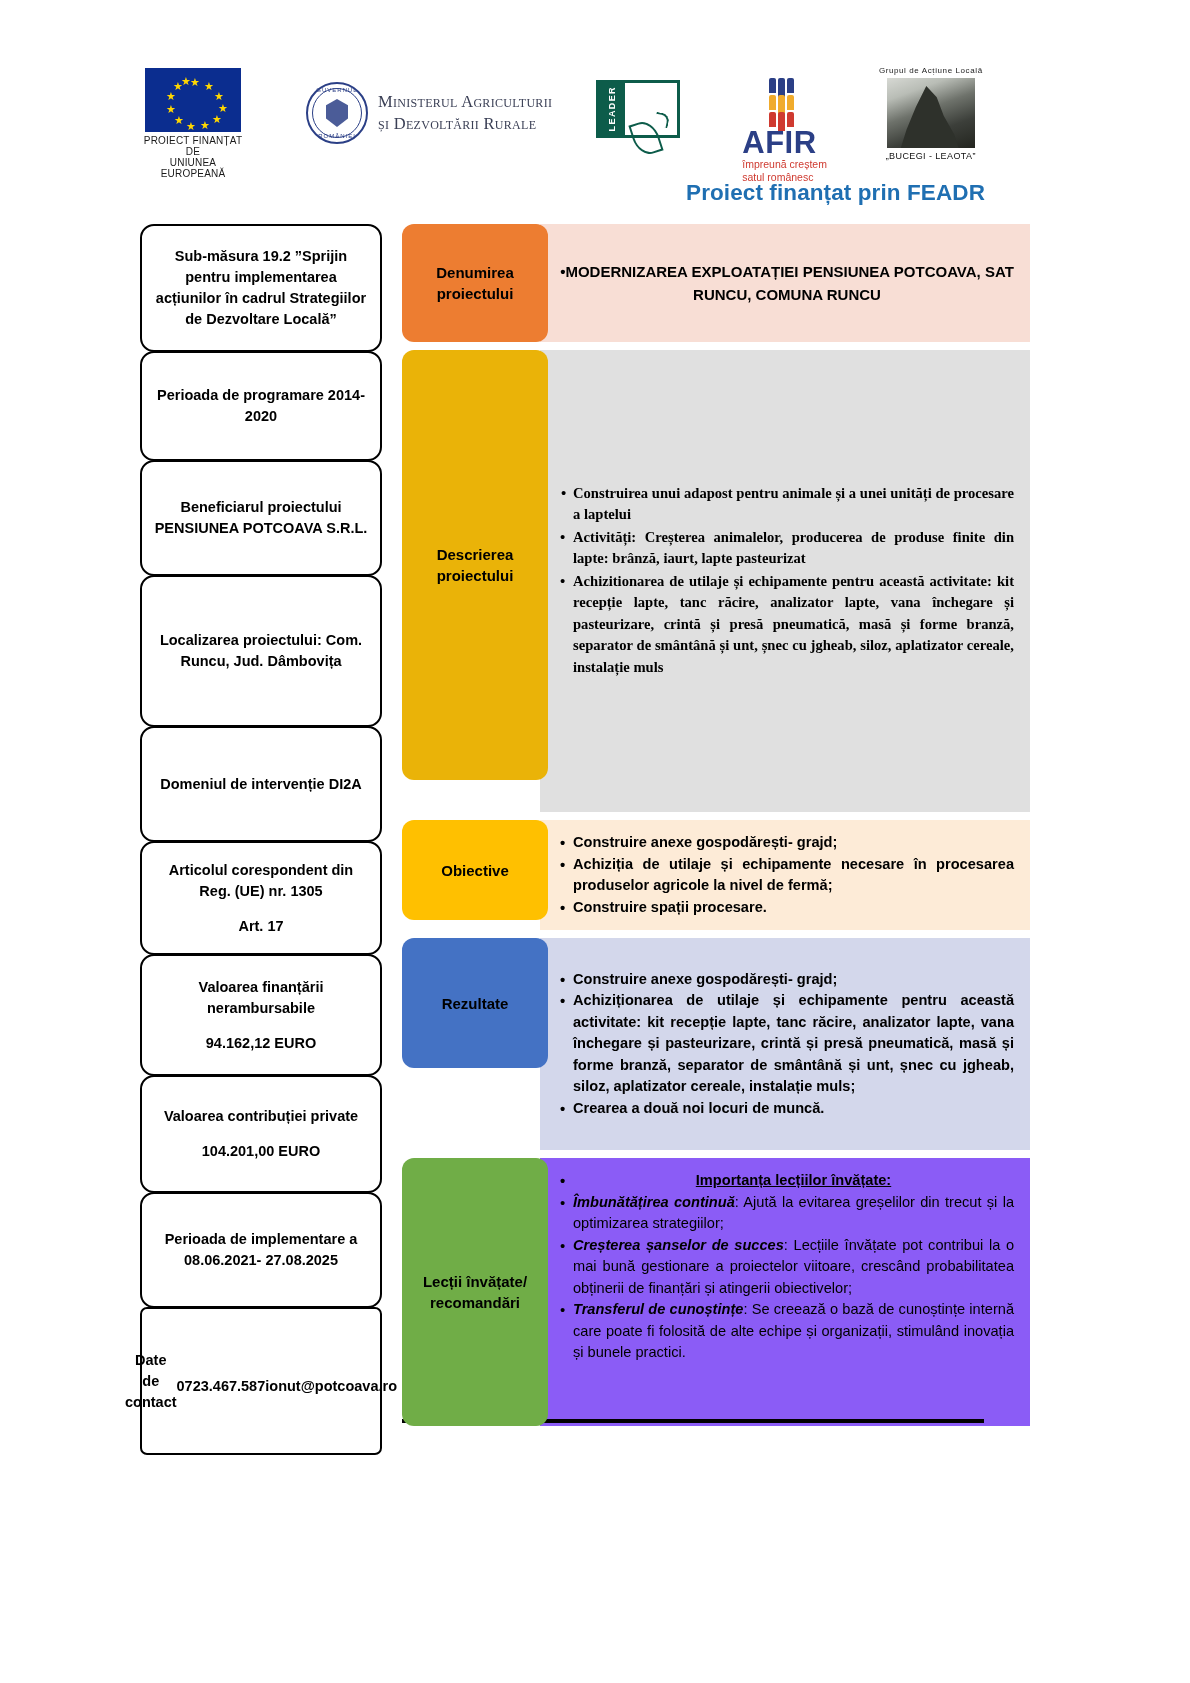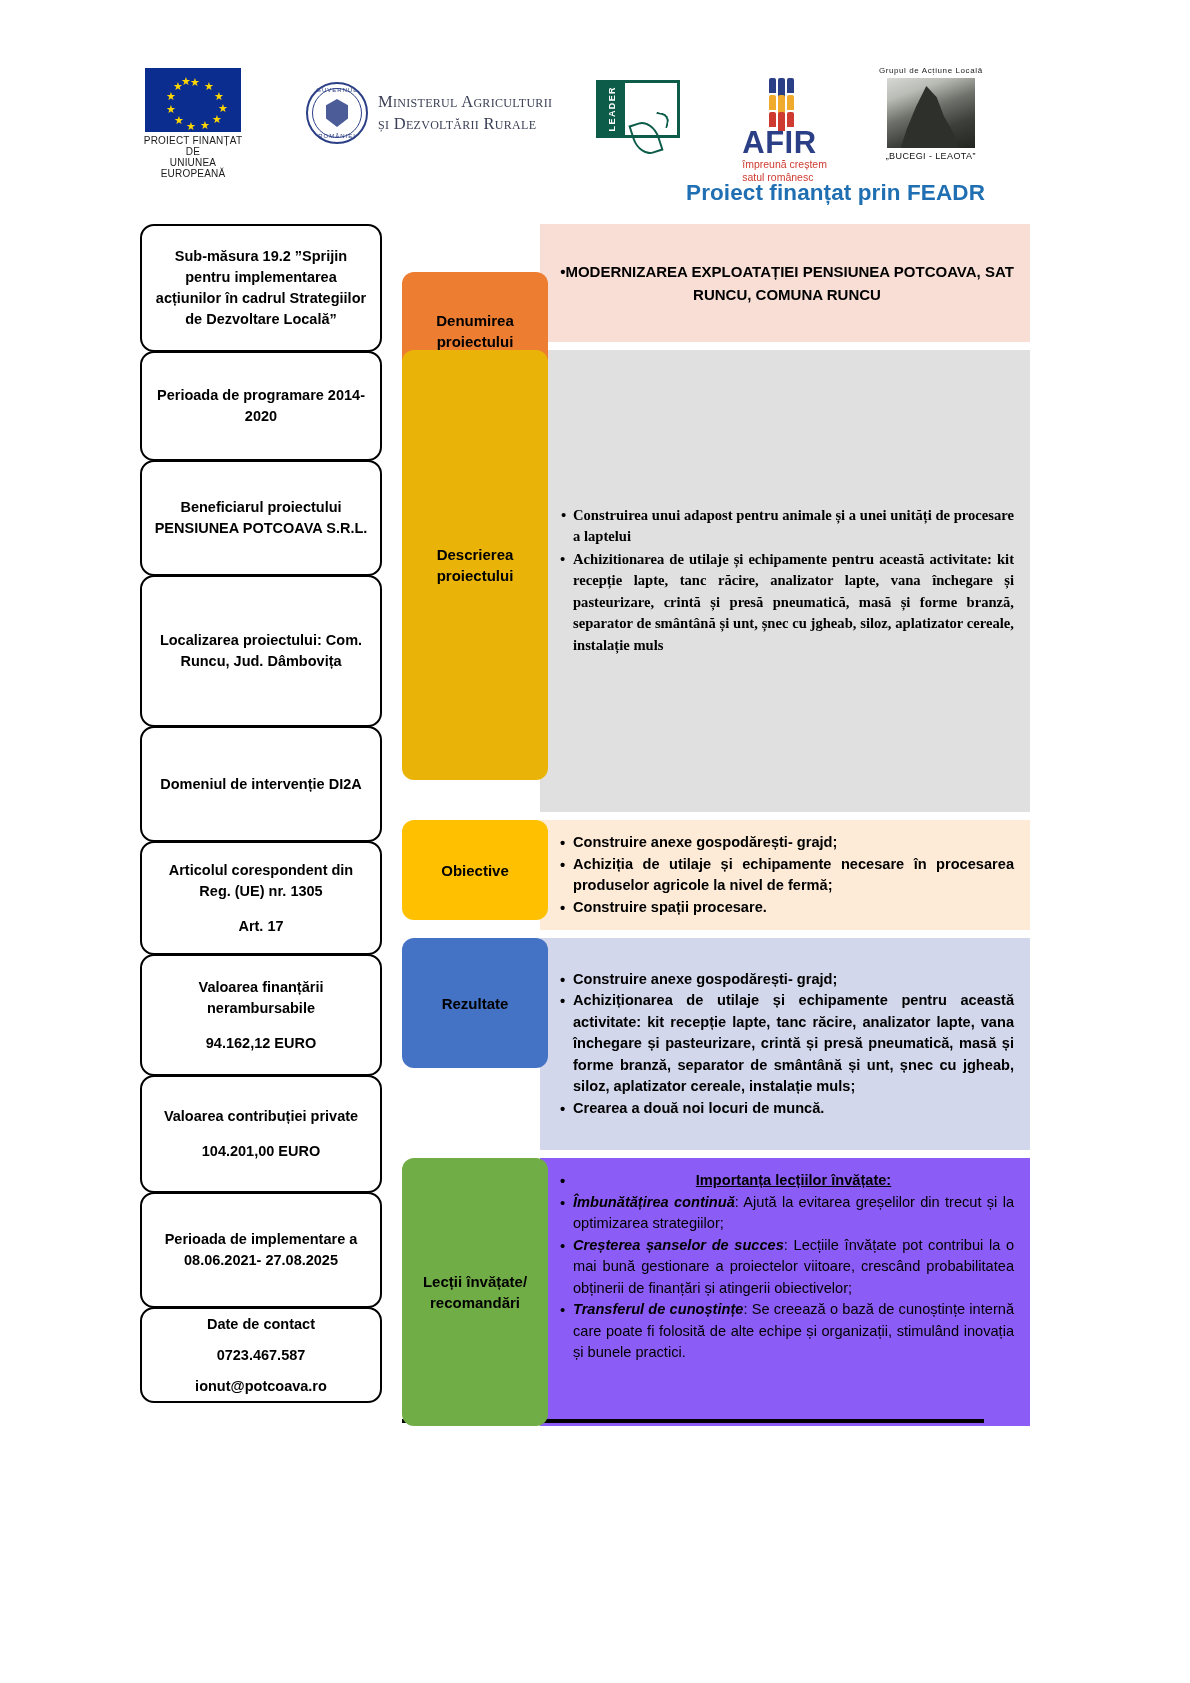--- a/index.html
+++ b/index.html
@@ -193,21 +193,21 @@
     margin-bottom: 0;
   }
   .panel li::before {
     content: "\2022";
     position: absolute; left: 0; top: 0;
     font-size: 15px;
   }
   .just li { text-align: justify; }
 
   
-  .row-denumire .chip { background: #ED7D31; height: 118px; margin-top: 48px; }
+  .row-denumire .chip { background: #ED7D31; height: 118px; }
   .row-denumire .panel {
     background: #F8DED5; height: 118px;
     display: flex; align-items: center; justify-content: center;
     text-align: center; font-weight: bold; font-size: 15px; line-height: 23px;
   }
 
   .row-descriere .chip { background: #eab308; height: 430px; }
   .row-descriere .panel { background: #E0E0E0; height: 462px; display: flex; align-items: center; }
   .row-descriere .panel ul { width: 100%; font-family: Liberation Serif, serif; }
   .row-descriere li { font-weight: bold; margin-bottom: 1px; }
@@ -349,41 +349,42 @@
         <p>Valoarea finanțării nerambursabile</p>
         <p>94.162,12 EURO</p>
       </div>
       <div class="left-box" style="height:118px; flex-direction:column;">
         <p>Valoarea contribuției private</p>
         <p>104.201,00 EURO</p>
       </div>
       <div class="left-box" style="height:116px;">
         <p>Perioada de implementare a 08.06.2021- 27.08.2025</p>
       </div>
-      <div class="left-box" style="height:96px; flex-direction:column;">
+      <div class="left-box" style="height:148px; flex-direction:row;border-radius:7px;">
         <p>Date de contact</p>
         <p style="margin-top:10px;">0723.467.587</p>
         <p style="margin-top:10px;">ionut@potcoava.ro</p>
       </div>
     </div>
 
     <div class="right-col">
 
       <div class="row row-denumire">
         <div class="chip">Denumirea proiectului</div>
         <div class="panel">
           <span>•MODERNIZAREA EXPLOATAȚIEI PENSIUNEA POTCOAVA, SAT RUNCU, COMUNA RUNCU</span>
         </div>
       </div>
 
       <div class="row row-descriere">
         <div class="chip">Descrierea proiectului</div>
         <div class="panel just">
           <ul>
             <li>Construirea unui adapost pentru animale și a unei unități de procesare a laptelui</li>
+            <li>Activități: Creșterea animalelor, producerea de produse finite din lapte: brânză, iaurt, lapte pasteurizat</li>
             <li>Achizitionarea de utilaje și echipamente pentru această activitate: kit recepție lapte, tanc răcire, analizator lapte, vana închegare și pasteurizare, crintă și presă pneumatică, masă și forme branză,  separator de smântână și unt,  șnec cu jgheab, siloz, aplatizator cereale, instalație muls</li>
           </ul>
         </div>
       </div>
 
       <div class="row row-obiective">
         <div class="chip">Obiective</div>
         <div class="panel just">
           <ul>
             <li>Construire anexe gospodărești- grajd;</li>

